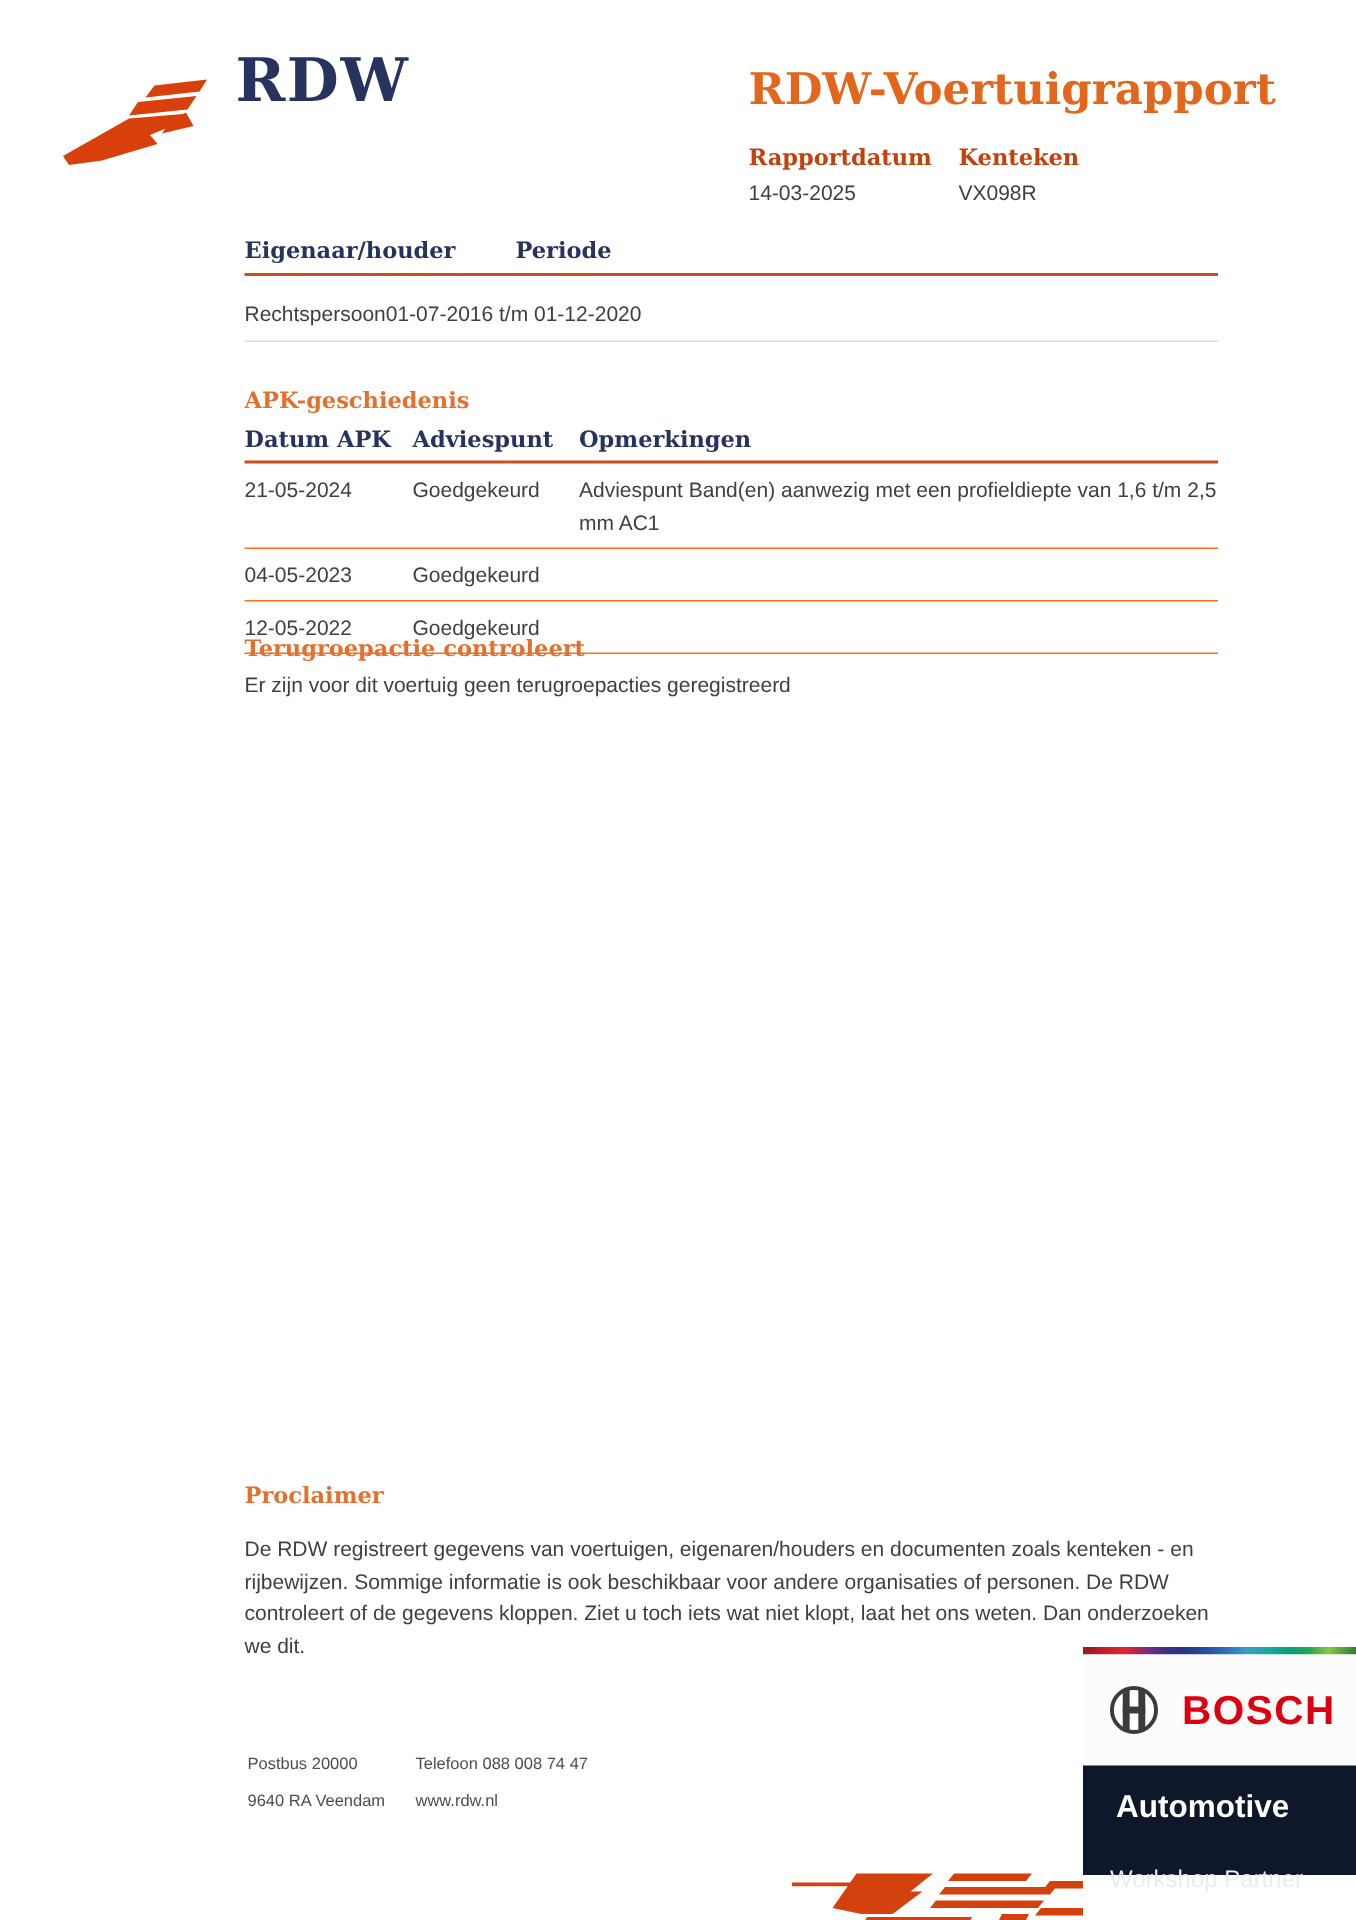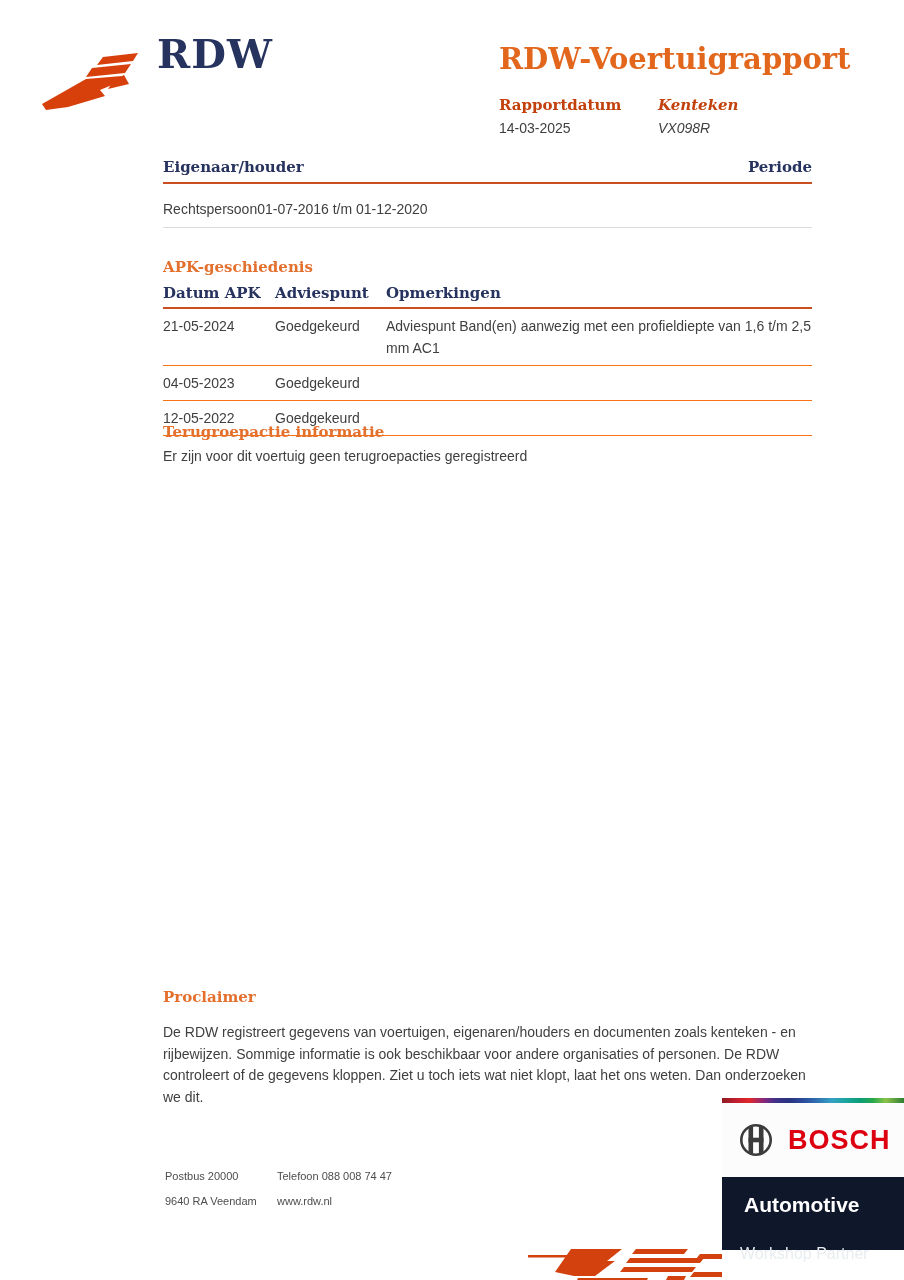--- a/index.html
+++ b/index.html
@@ -20,32 +20,32 @@
     font-family:"DejaVu Serif", serif; font-weight:700;
     font-size:40px; letter-spacing:1px; color:#27335f;
   }
   .doc-title {
     position:absolute; left:499px; top:42px;
     font-family:"DejaVu Serif", serif; font-weight:700;
     font-size:29px; color:#e2661c; white-space:nowrap;
   }
   .meta-block { position:absolute; top:96px; }
   .meta-rapport { left:499px; }
-  .meta-kenteken { left:658px;font-style:italic; }
+  .meta-kenteken { left:639px; }
   .meta-label {
     font-family:"DejaVu Serif", serif; font-weight:700;
     font-size:15px; color:#c2410c;
   }
   .meta-value { margin-top:6px; font-size:14px; color:#3f3f3f; }
 
   
   .owner-head {
     position:absolute; left:163px; top:158px; width:649px;
-    display:flex; justify-content:space-between; align-items:flex-end;
-    padding-bottom:6px; border-bottom:2px solid #c94e20;
+    display:flex; align-items:flex-end;
+    padding-bottom:6px; border-bottom:2px solid #c94e20;gap:40px;
   }
   .section-h {
     font-family:"DejaVu Serif", serif; font-weight:700;
     font-size:15px; color:#27335f;
   }
   .owner-row {
     position:absolute; left:163px; top:201px; width:649px;
     display:flex; justify-content:flex-start;
     font-size:14px; padding-bottom:10px; border-bottom:1px solid #dcdcdc;
   }
@@ -171,21 +171,21 @@
       </div>
       <div class="apk-row data">
         <div class="col-datum">12-05-2022</div>
         <div class="col-result">Goedgekeurd</div>
         <div class="col-opm"></div>
       </div>
     </div>
   </div>
 
   <div class="recall-wrap">
-    <div class="orange-h">Terugroepactie informatie</div>
+    <div class="orange-h">Terugroepactie controleert</div>
     <div class="recall-text">Er zijn voor dit voertuig geen terugroepacties geregistreerd</div>
   </div>
 
   <div class="proclaimer-wrap">
     <div class="orange-h">Proclaimer</div>
     <div class="proclaimer-text">De RDW registreert gegevens van voertuigen, eigenaren/houders en documenten zoals kenteken - en rijbewijzen. Sommige informatie is ook beschikbaar voor andere organisaties of personen. De RDW controleert of de gegevens kloppen. Ziet u toch iets wat niet klopt, laat het ons weten. Dan onderzoeken we dit.</div>
   </div>
 
   <div class="footer-wrap">
     <div class="footer-col c1">

